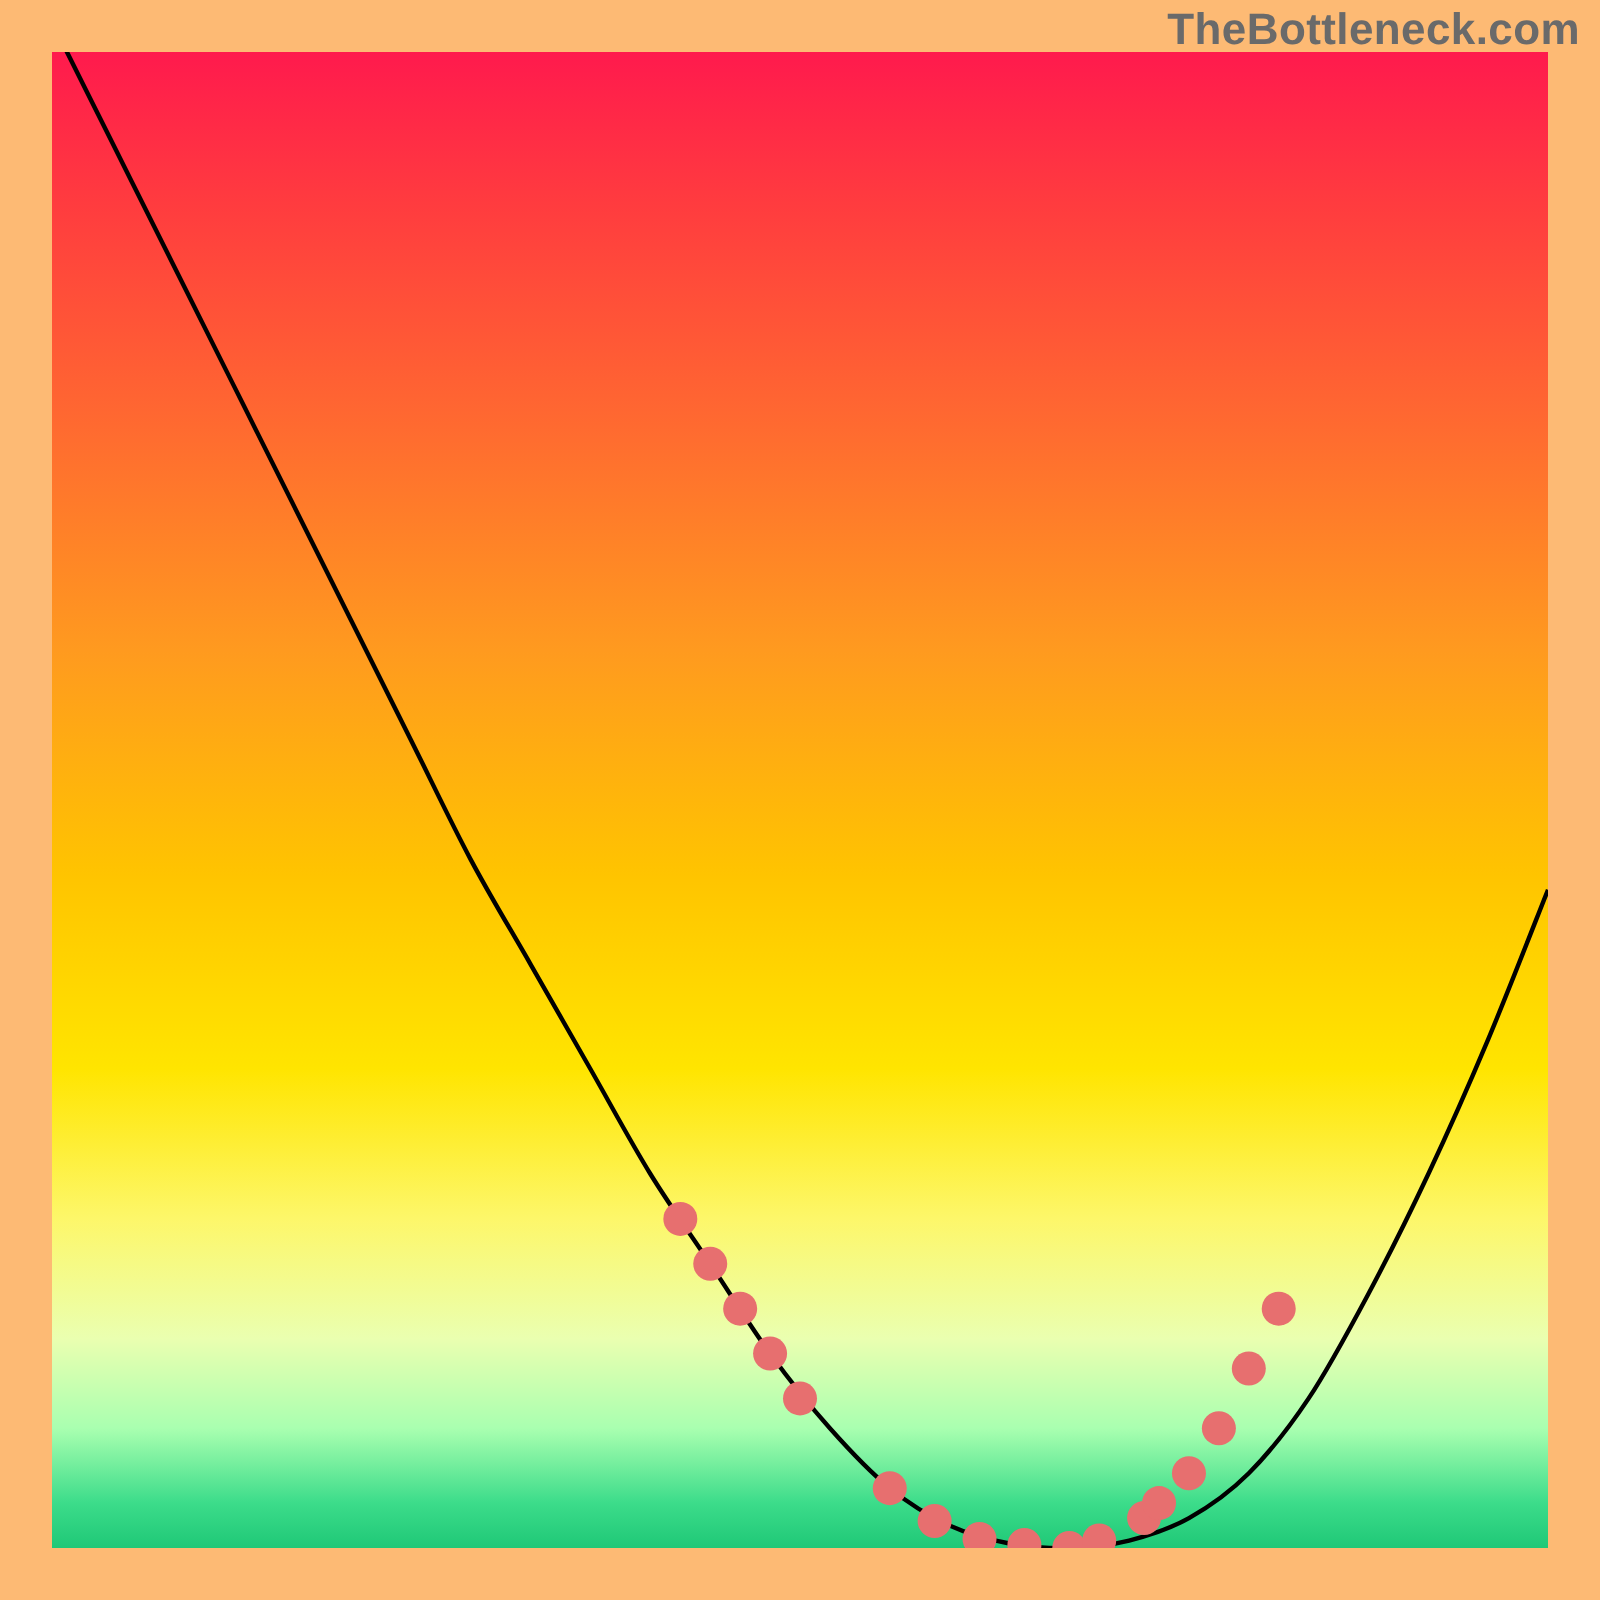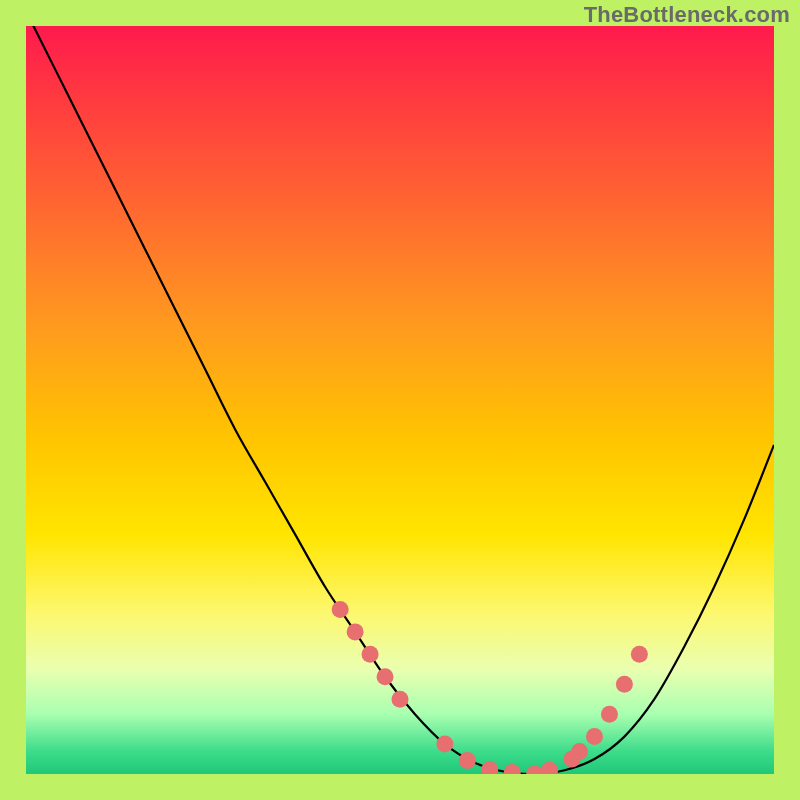--- a/index.html
+++ b/index.html
@@ -7,21 +7,21 @@
     padding: 0;
     width: 800px;
     height: 800px;
     overflow: hidden;
     font-family: Arial, Helvetica, sans-serif;
   }
   .frame {
     position: relative;
     width: 800px;
     height: 800px;
-    background: #bef264;
+    background: #fdba74;
   }
   .plot-area {
     position: absolute;
     left: 26px;
     top: 26px;
     width: 748px;
     height: 748px;
     background: linear-gradient(to bottom,
       #ff1a4d 0%,
       #ff3b3f 10%,

